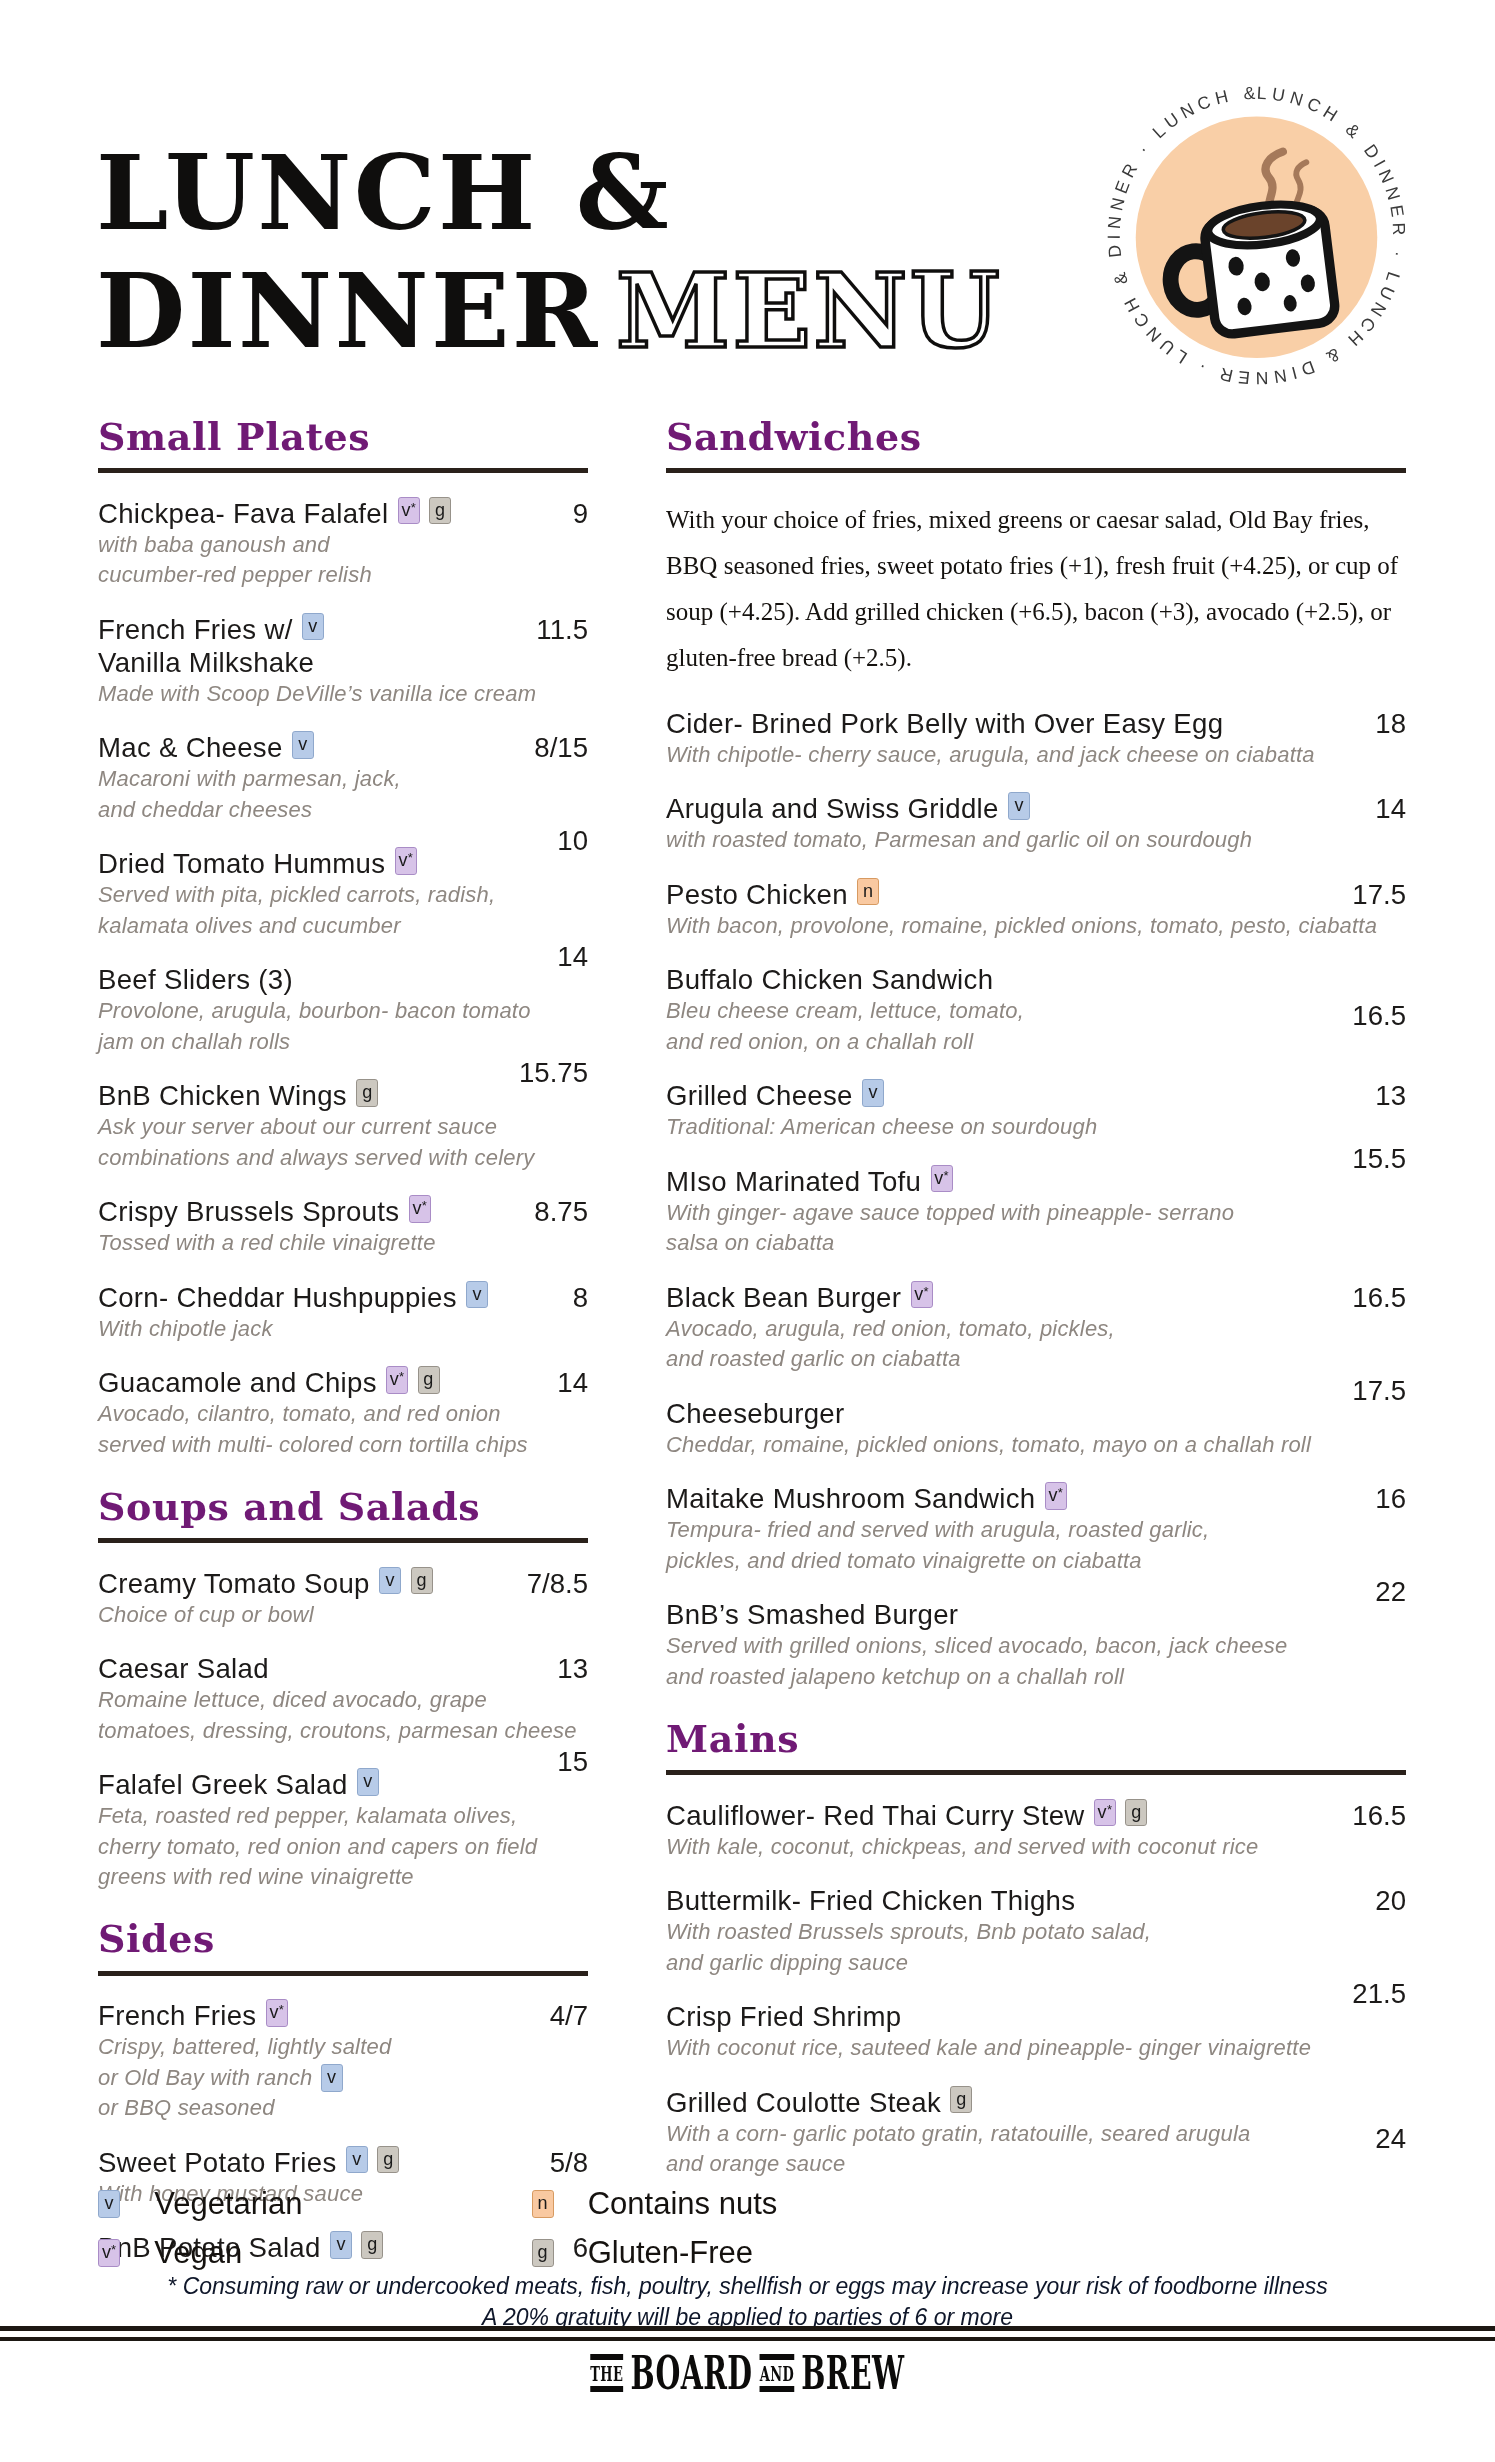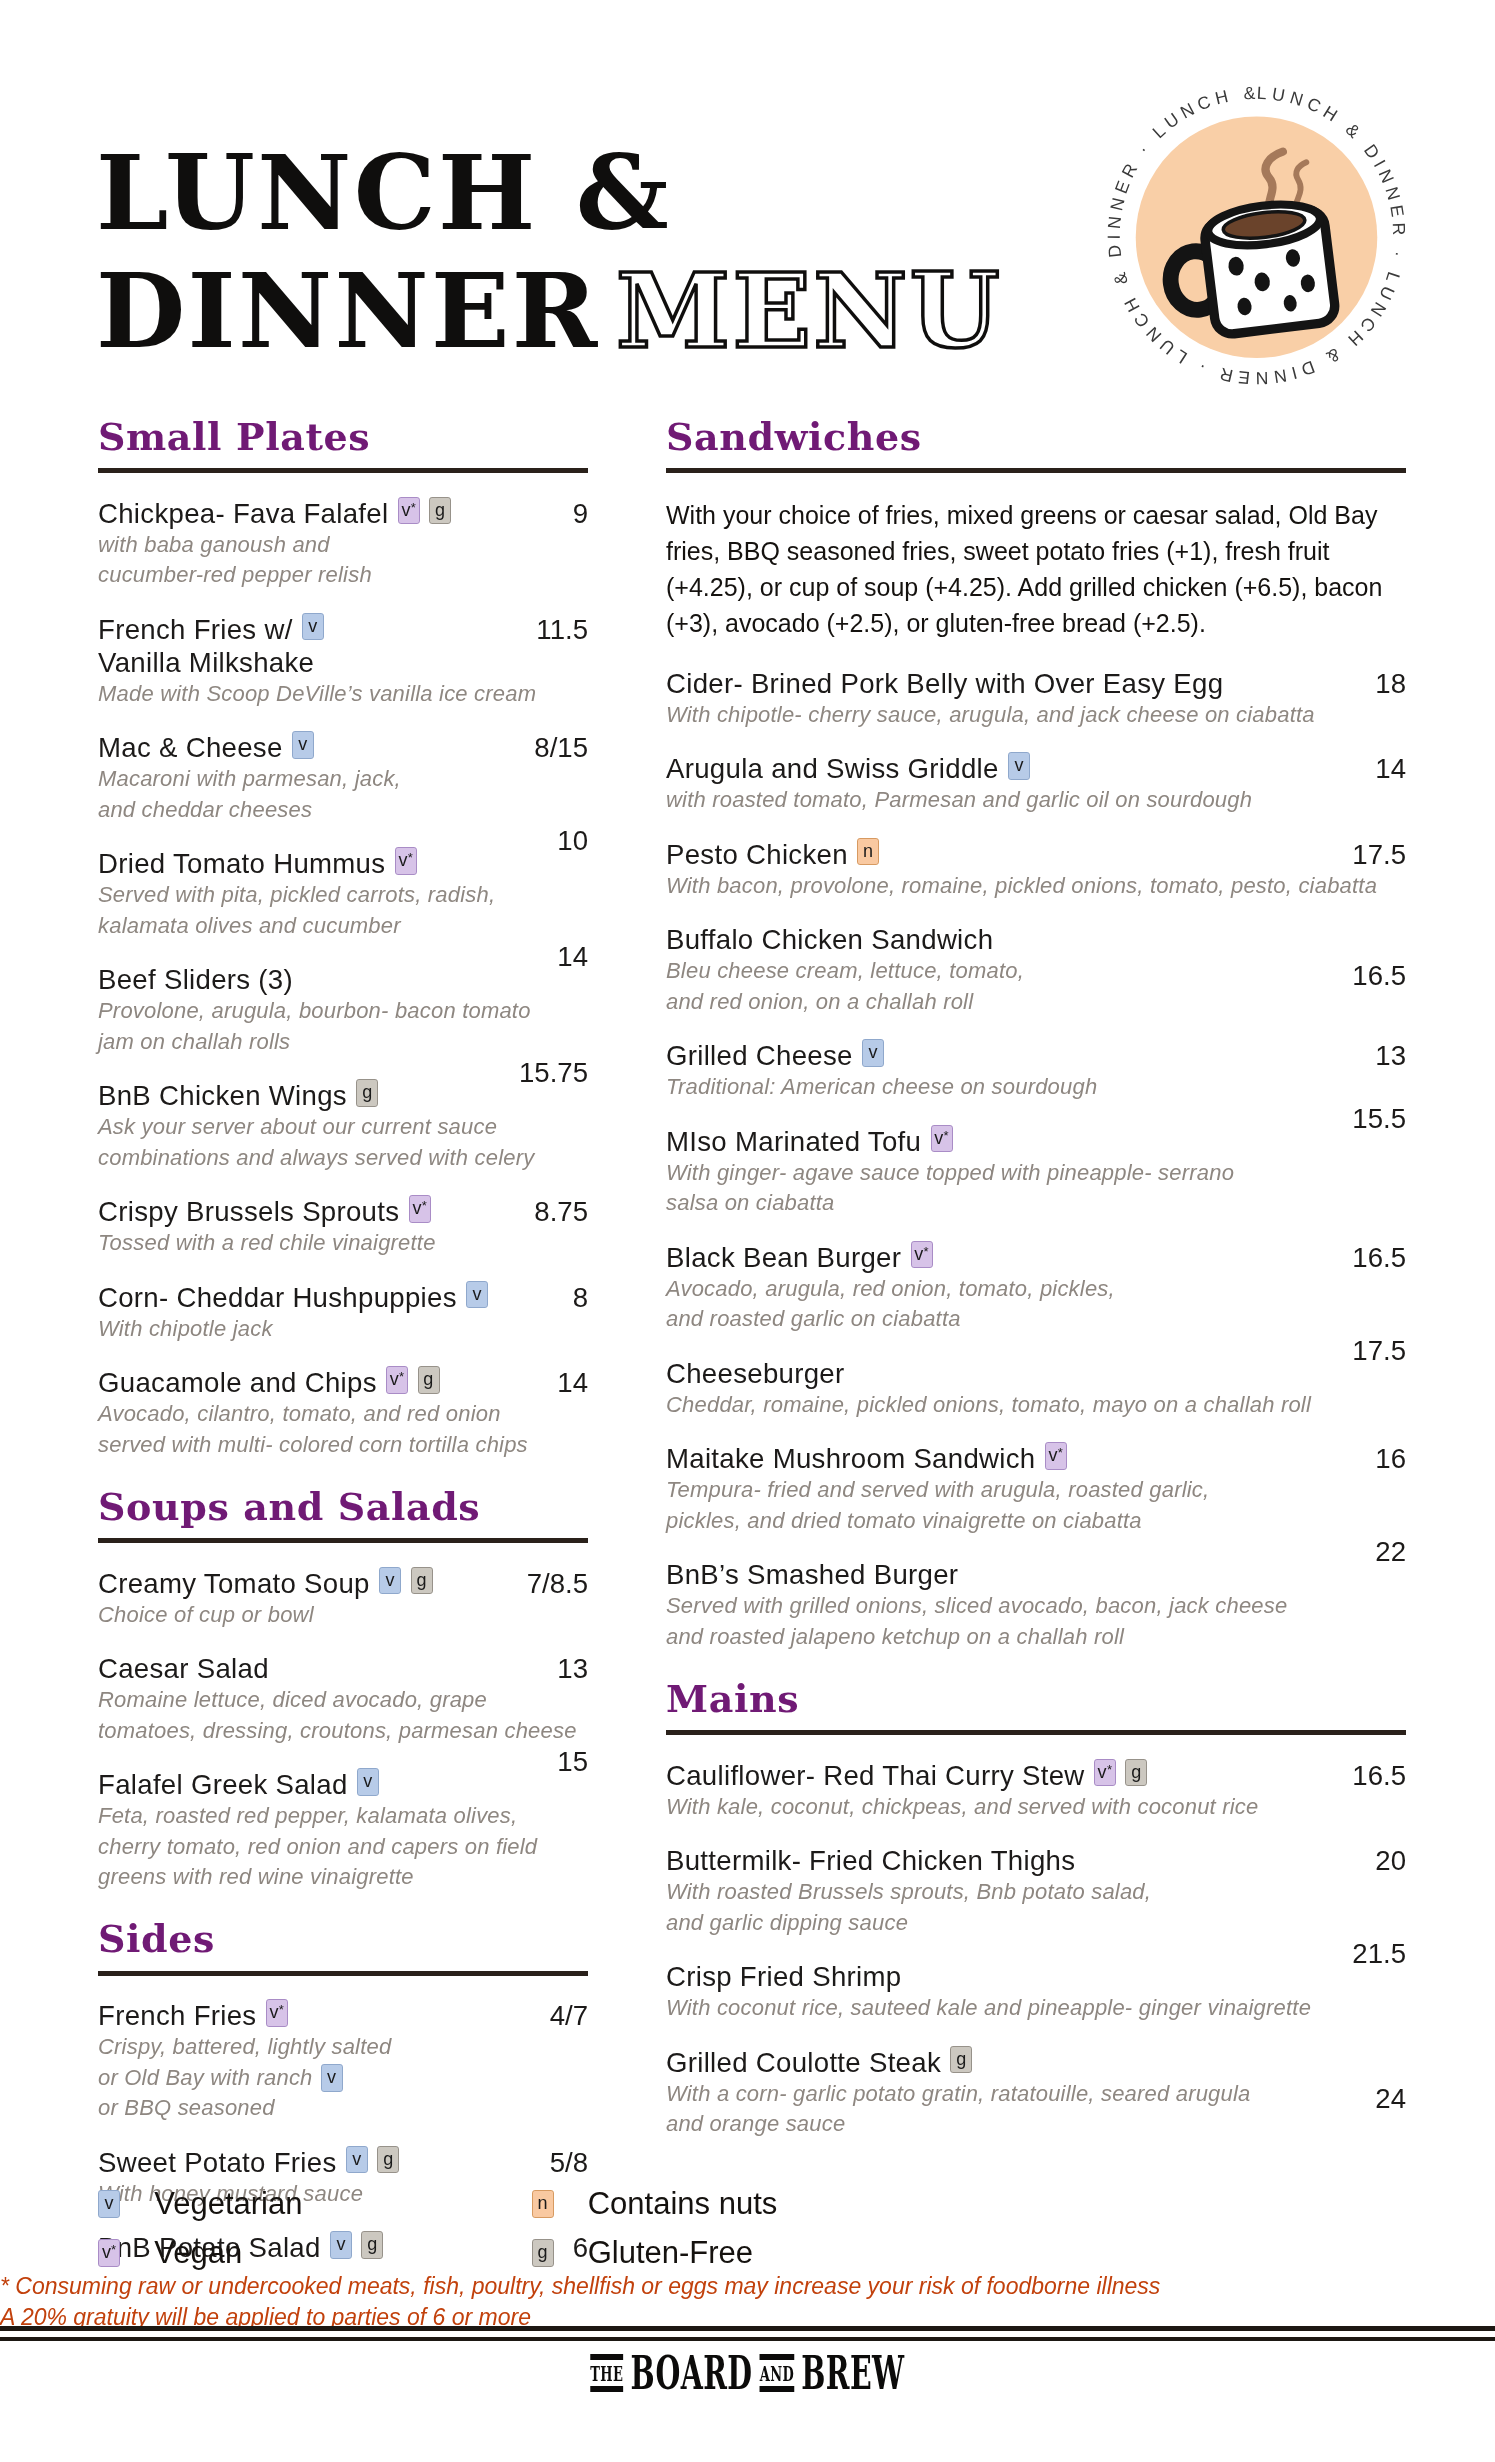--- a/index.html
+++ b/index.html
@@ -28,21 +28,21 @@
   .col-left{left:98px;width:490px;}
   .col-right{left:666px;width:740px;}
 
   .section + .section{margin-top:23.5px;}
   .section-heading{
     font-family:"DejaVu Serif",serif;font-weight:600;font-size:38px;
     color:#701a75;letter-spacing:0.6px;
     padding-bottom:9.4px;border-bottom:5.3px solid #2a211b;margin-bottom:23.5px;
   }
   .intro{
-    font-family:Liberation Sans, sans-serif;font-size:25px;line-height:36px;
+    font-family:Liberation Serif, serif;font-size:25px;line-height:46px;
     color:#15120f;margin:1.2px 0 26px 0;letter-spacing:0;
   }
 
   .item{display:grid;grid-template-columns:minmax(0,1fr) auto;column-gap:15.2px;margin-bottom:22px;}
   .name-line{
     display:flex;align-items:flex-start;gap:9.4px;white-space:nowrap;
     font-size:27.6px;line-height:33px;color:#1c1a19;letter-spacing:0.3px;
   }
   .desc-line{
     display:flex;align-items:center;gap:8.2px;white-space:nowrap;
@@ -69,22 +69,22 @@
   
   .legend{
     position:absolute;left:98px;top:2186px;
     display:grid;grid-template-columns:410px auto;row-gap:13px;column-gap:23.5px;
   }
   .legend-row{display:flex;align-items:center;gap:15.2px;}
   .legend-label{font-size:31px;color:#15120f;margin-left:19px;}
 
   
   .disclaimer{
-    position:absolute;left:0;top:2271px;width:100%;
-    font-style:italic;font-size:23px;line-height:31px;color:#c2410c;
+    position:absolute;left:0;top:2271px;width:100%;text-align:center;
+    font-style:italic;font-size:23px;line-height:31px;color:#0f172a;
   }
   .double-rule{
     position:absolute;left:0;top:2326px;width:1495px;height:5.9px;
     border-top:5.3px solid #1d1813;border-bottom:4.1px solid #1d1813;box-sizing:content-box;
   }
   .brand{
     position:absolute;left:0;top:2350px;width:100%;
     display:flex;justify-content:center;
   }
   .brand-inner{display:flex;align-items:center;gap:11.7px;transform:scaleX(0.62);}

